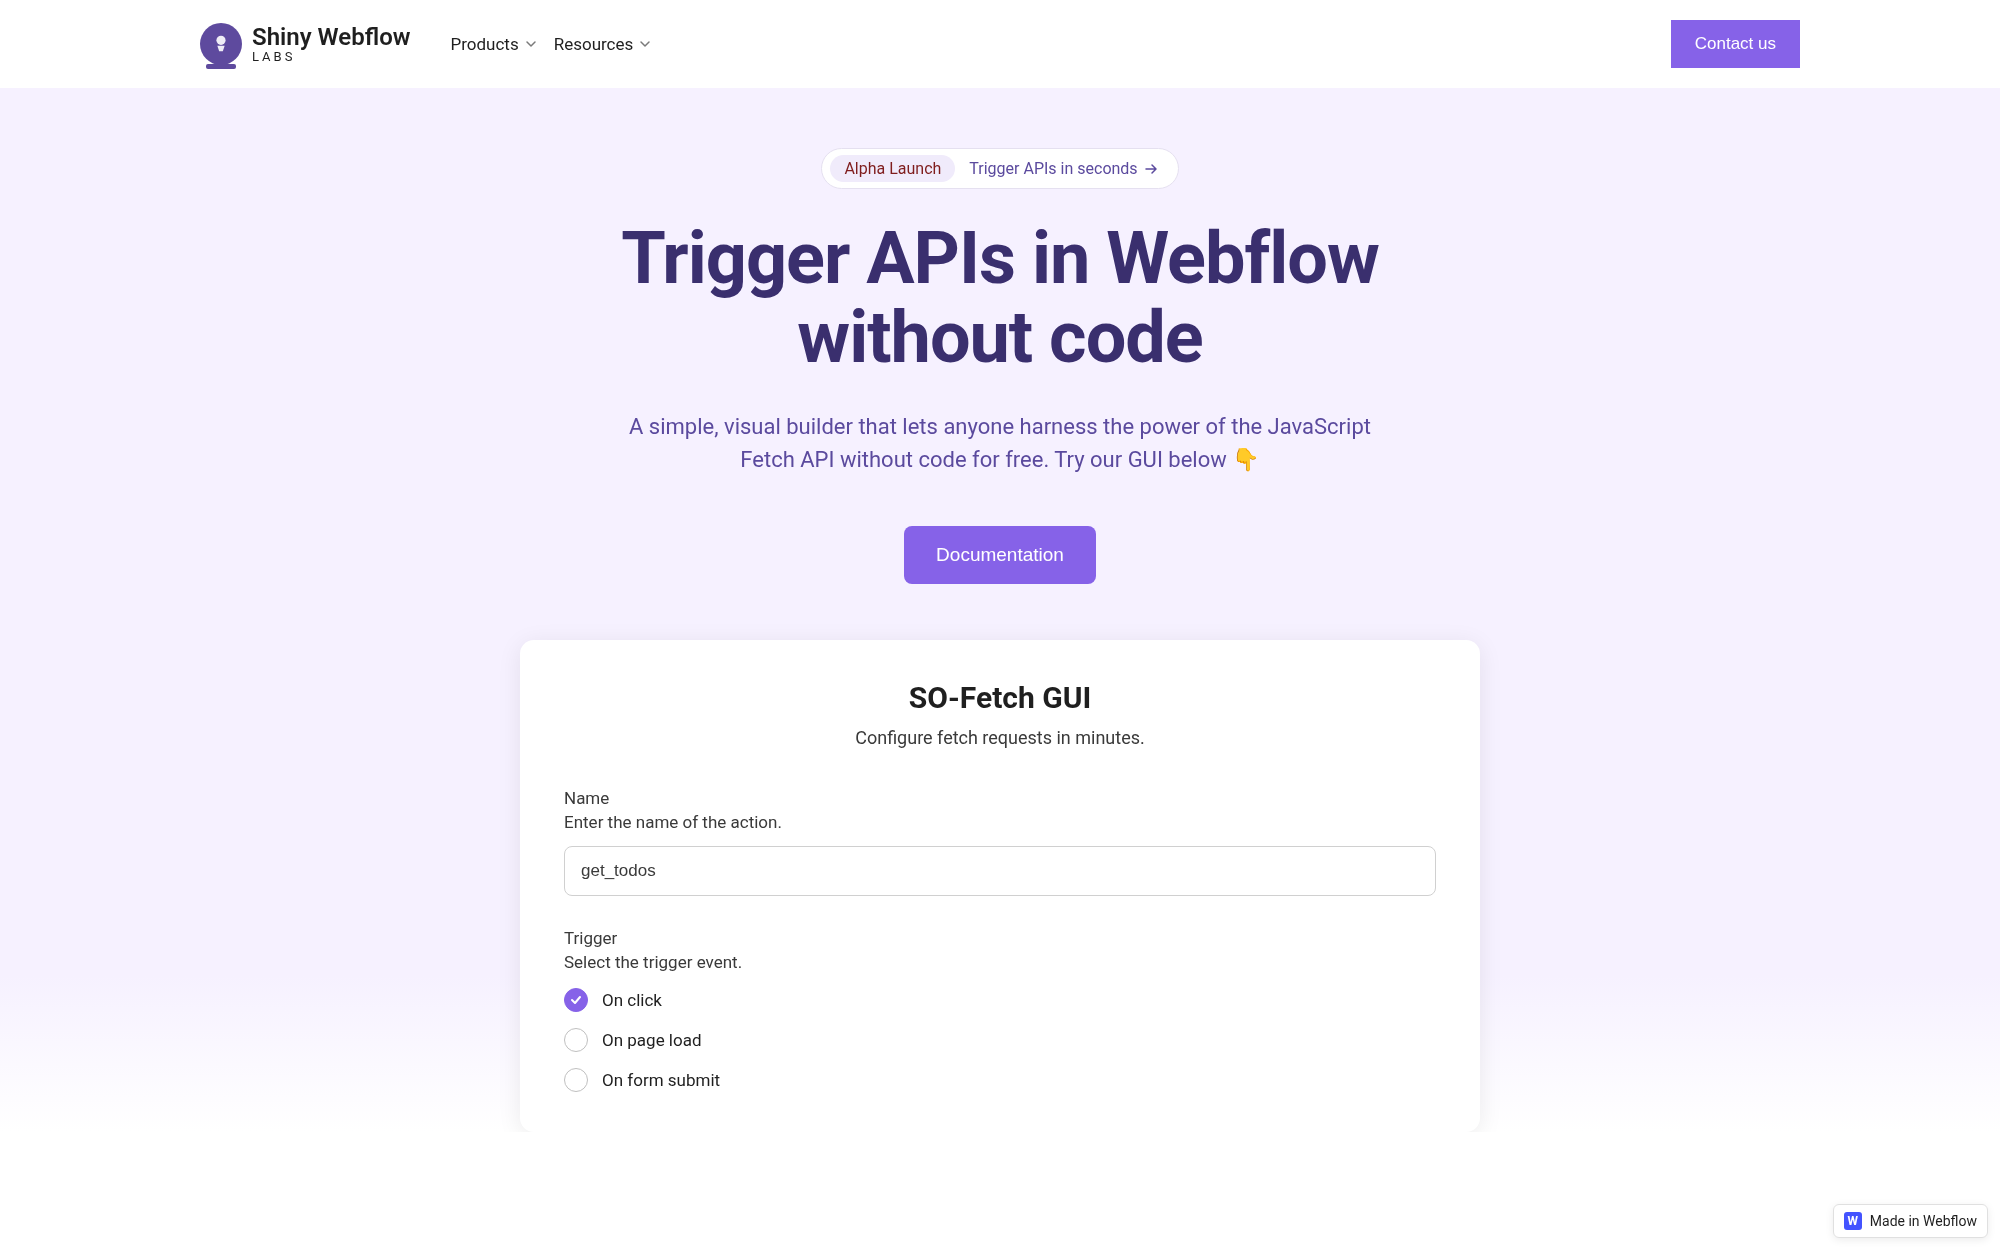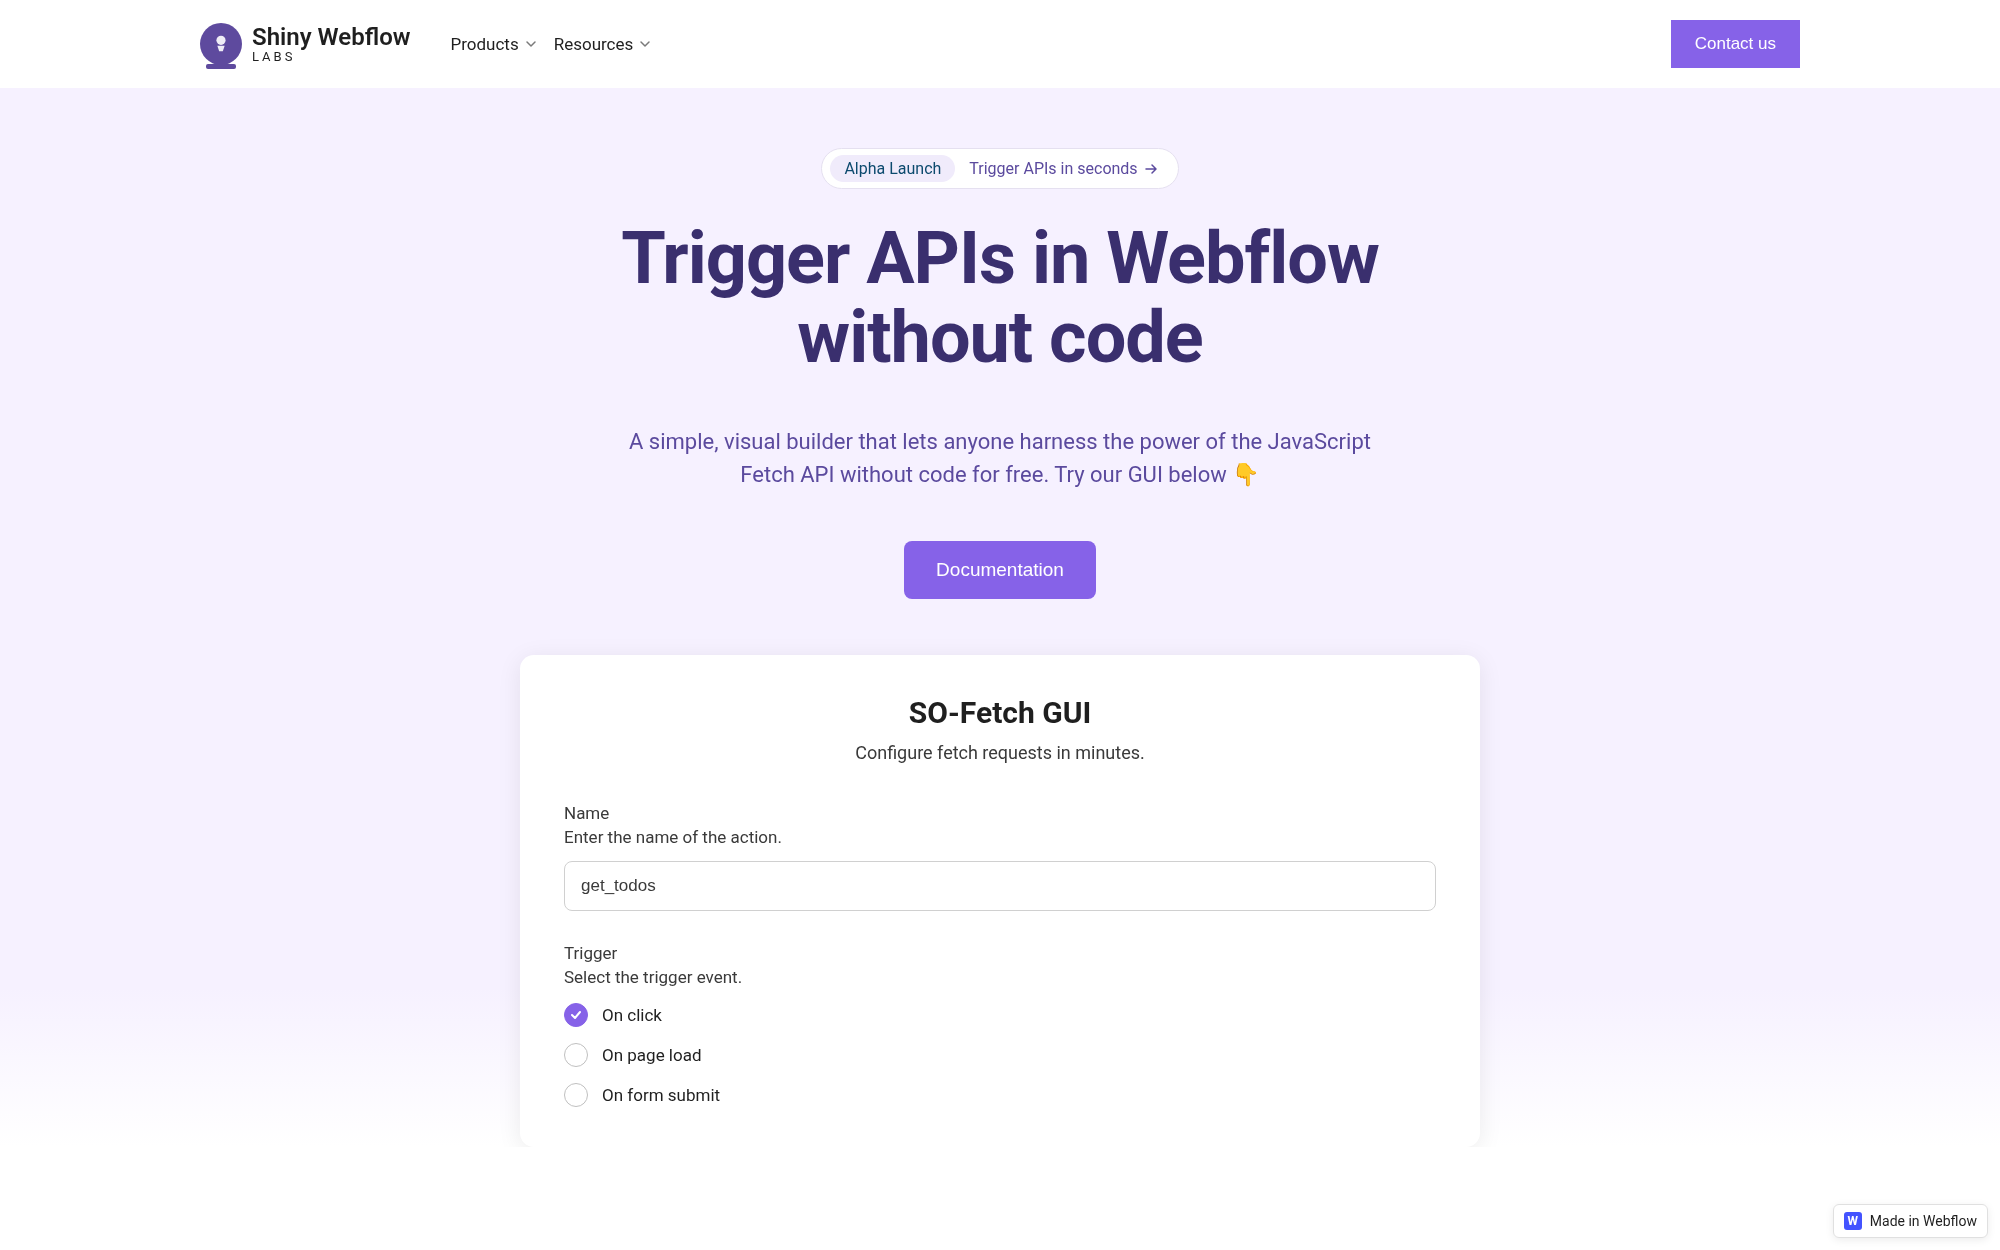--- a/index.html
+++ b/index.html
@@ -116,21 +116,21 @@
       gap: 14px;
       background: #ffffff;
       border: 1px solid #e5e0f0;
       border-radius: 100px;
       padding: 6px 8px;
       margin-bottom: 30px;
     }
     
     .badge-left {
       background: #f0ebfb;
-      color: #0c4a6e;
+      color: #7f1d1d;
       padding: 4px 14px;
       border-radius: 100px;
       font-size: 16px;
     }
     
     .badge-right {
       display: flex;
       align-items: center;
       gap: 6px;
       color: #5b4a9e;
@@ -141,21 +141,21 @@
     .arrow-right {
       width: 14px;
       height: 14px;
     }
     
     .hero-title {
       font-size: 72px;
       font-weight: 700;
       color: #3a2f6e;
       line-height: 1.1;
-      margin-bottom: 48px;
+      margin-bottom: 33px;
       letter-spacing: -1px;
     }
     
     .hero-subtitle {
       font-size: 22px;
       color: #5b4a9e;
       max-width: 780px;
       margin: 0 auto 50px;
       line-height: 1.5;
     }

